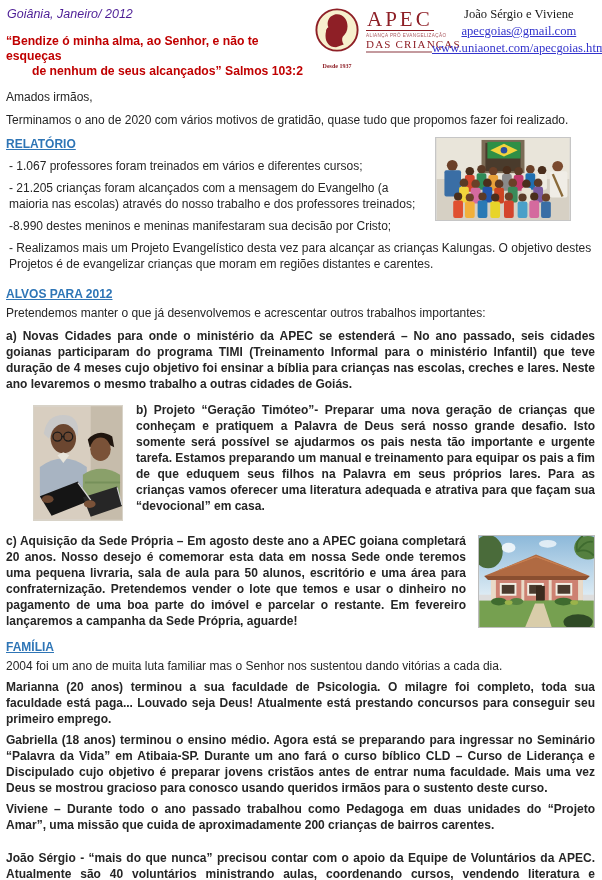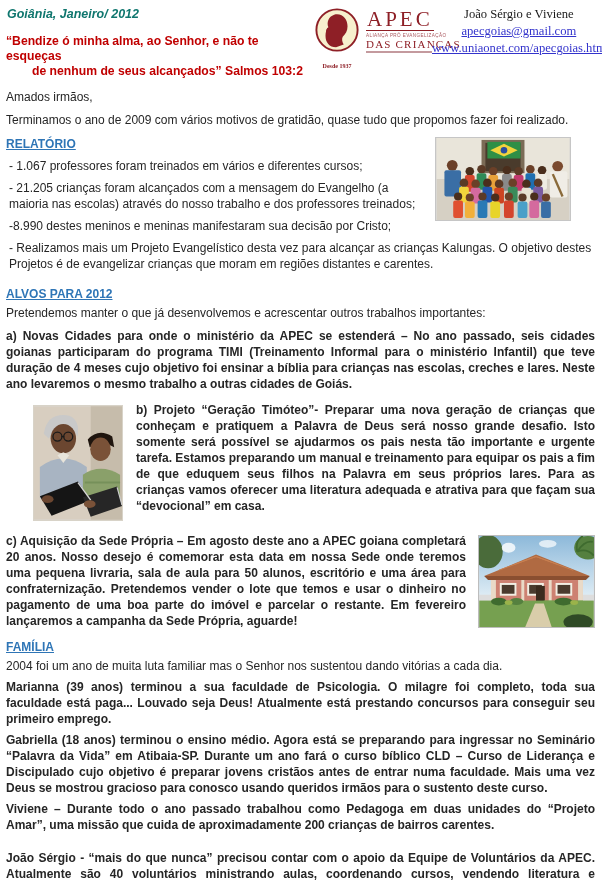--- a/index.html
+++ b/index.html
@@ -7,21 +7,21 @@
   body {
     width:602px; height:880px; overflow:hidden;
     font-family:"Liberation Sans", sans-serif;
     font-size:12px; line-height:16px; color:#262626;
   }
   .page { padding:4px 7px 0 6px; }
 
   
   .hdr { display:flex; align-items:flex-start; }
   .hdr-left { width:308px; flex:0 0 auto; }
-  .dateline { font-style:italic; font-weight:bold; font-size:12.5px; margin:2px 0 12px 1px; color:#0f766e; }
+  .dateline { font-style:italic; font-weight:normal; font-size:12.5px; margin:2px 0 12px 1px; color:#4c1d95; }
   .verse { color:#c00000; font-weight:bold; font-size:12.2px; line-height:15px; }
   .verse .vl2 { padding-left:26px; }
 
   .logo { flex:0 0 auto; width:118px; display:flex; gap:6px; margin-top:3px; }
   .logo-emblem { width:46px; text-align:center; }
   .logo-since { font-family:"Liberation Serif", serif; font-size:6px; color:#8e1f26; font-weight:bold; margin-top:1px; }
   .logo-text { padding-top:1px; }
   .logo-acronym { font-family:"Liberation Serif", serif; font-size:21px; line-height:22px; letter-spacing:3px;
                   color:#8e1f26; border-bottom:1.5px solid #8e1f26; display:inline-block; padding:0 1px 0 1px; }
   .logo-org1 { font-size:4.6px; line-height:6px; color:#a8555c; letter-spacing:.4px; margin-top:2px; white-space:nowrap; }
@@ -79,21 +79,21 @@
     </div>
 
     <div class="contact">
       <div class="names">João Sérgio e Viviene</div>
       <a>apecgoias@gmail.com</a>
       <a>www.uniaonet.com/apecgoias.htm</a>
     </div>
   </div>
 
   <p class="bodyp salutation">Amados irmãos,</p>
-  <p class="bodyp">Terminamos o ano de 2009 com vários motivos de gratidão,  quase tudo que propomos fazer foi realizado.</p>
+  <p class="bodyp">Terminamos o ano de 2020 com vários motivos de gratidão,  quase tudo que propomos fazer foi realizado.</p>
 
   <div>
     <svg class="photo photo-children" viewBox="0 0 136 84">
       <rect width="136" height="84" fill="#d6d0c4"></rect>
       <rect y="0" width="136" height="42" fill="#e9e5da"></rect>
       <rect x="46" y="2" width="44" height="34" fill="#7b6b56"></rect>
       <rect x="50" y="5" width="36" height="29" fill="#4a3b2c"></rect>
       <rect x="52" y="4" width="34" height="17" fill="#2f8f46"></rect>
       <polygon points="69,6 83,12.5 69,19 55,12.5" fill="#f2d43c"></polygon>
       <circle cx="69" cy="12.5" r="3.4" fill="#2a4fa0"></circle>
@@ -231,21 +231,21 @@
         <ellipse cx="101" cy="88" rx="15" ry="8" fill="#2f4a26"></ellipse>
       </svg>
       <p class="just" style="margin:0"><b class="lead">c) Aquisição da Sede Própria –</b><span> Em agosto deste ano a APEC goiana completará 20 anos. Nosso desejo é comemorar esta data em nossa Sede onde teremos uma pequena livraria, sala de aula para 50 alunos, escritório e uma área para confraternização. Pretendemos vender o lote que temos e usar o dinheiro no pagamento de uma boa parte do imóvel e parcelar o restante. Em fevereiro lançaremos a campanha da Sede Própria, aguarde!</span></p>
       <div class="clr"></div>
     </div>
   </div>
 
   <div>
     <div class="heading">FAMÍLIA</div>
     <p class="bodyp" style="margin-top:3px;margin-bottom:5px">2004 foi um ano de muita luta familiar mas o Senhor nos sustentou dando vitórias a cada dia.</p>
-    <p class="bodyp just" style="margin:5px 0"><b>Marianna</b><span> (39 anos) terminou a sua faculdade de Psicologia. O milagre foi completo, toda sua faculdade está paga... Louvado seja Deus! Atualmente está prestando concursos para conseguir seu primeiro emprego.</span></p>
+    <p class="bodyp just" style="margin:5px 0"><b>Marianna</b><span> (20 anos) terminou a sua faculdade de Psicologia. O milagre foi completo, toda sua faculdade está paga... Louvado seja Deus! Atualmente está prestando concursos para conseguir seu primeiro emprego.</span></p>
     <p class="bodyp just" style="margin:5px 0"><b>Gabriella</b><span>  (18 anos) terminou o ensino médio. Agora está se preparando para ingressar no Seminário “Palavra da Vida” em Atibaia-SP. Durante um ano fará o curso bíblico CLD – Curso de Liderança e Discipulado cujo objetivo é preparar jovens cristãos antes de entrar numa faculdade. Mais uma vez Deus se mostrou gracioso para conosco usando queridos irmãos para o sustento deste curso.</span></p>
     <p class="bodyp just" style="margin:5px 0"><b>Viviene</b><span> – Durante todo o ano passado trabalhou como Pedagoga em duas unidades do “Projeto Amar”, uma missão que cuida de aproximadamente 200 crianças de bairros carentes.</span></p>
     <p class="bodyp just" style="margin:17px 0"><b>João Sérgio</b><span> - “mais do que nunca” precisou contar com o apoio da Equipe de Voluntários da APEC. Atualmente são 40 voluntários ministrando aulas, coordenando cursos, vendendo literatura e ensinando a bíblia aos pequeninos. Eles tem sido verdadeiros companheiros neste ministério.</span></p>
   </div>
 
   <div>
     <div class="heading">CASA</div>
 
   </div>
 

